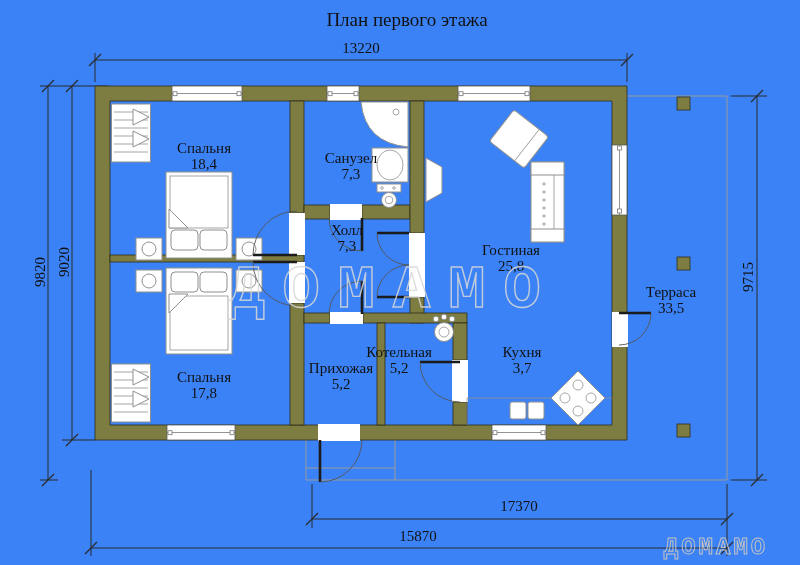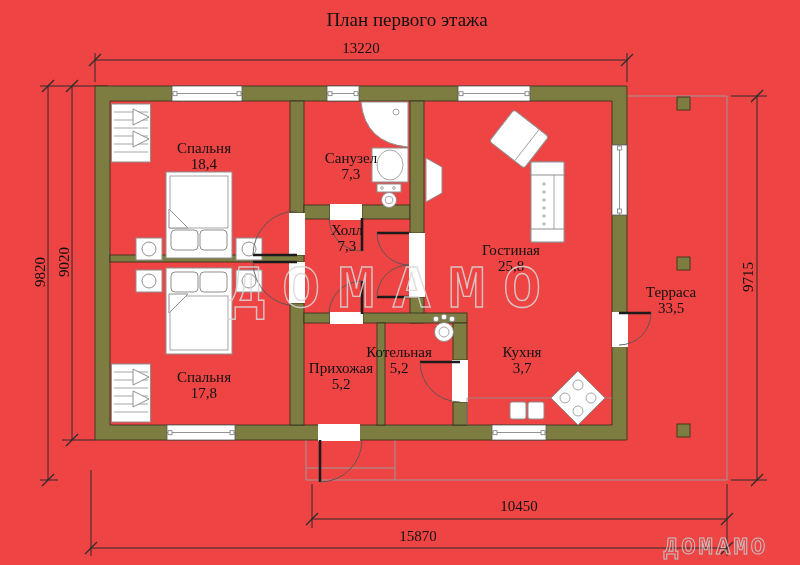--- a/index.html
+++ b/index.html
@@ -1,16 +1,16 @@
 <!DOCTYPE html>
 <html style="--wall: #7d7c41; --wall-stroke: #2f2e19; --dim-line: #2b2b2b; --furniture-line: #8f8f8f; --outline-line: #9a9a9a; --watermark: #d8d8d8; --watermark-dark: #c2c2c2; --text: #111111;"><head>
 <meta charset="utf-8">
 <style>
   html,body{margin:0;padding:0;background:#ffffff;}
-  #canvas{position:relative;width:800px;height:565px;background:#ef4444;overflow:hidden;
+  #canvas{position:relative;width:800px;height:565px;background:#3b82f6;overflow:hidden;
           font-family:"Liberation Serif", serif;}
   svg{position:absolute;left:0;top:0;}
   
   .wall{fill:var(--wall);stroke:var(--wall-stroke);stroke-width:.8;}
   .hole{fill:#ffffff;stroke:none;}
   .win{fill:#ffffff;stroke:#5a5a5a;stroke-width:.8;}
   .winline{stroke:#777;stroke-width:.8;fill:#fff;}
   .leaf{stroke:#1b1b1b;stroke-width:2.6;fill:none;}
   .arc{fill:none;stroke:#555;stroke-width:.9;}
   .furn{fill:#ffffff;stroke:var(--furniture-line);stroke-width:1;}
@@ -217,21 +217,21 @@
                            M420,362 A40,40 0 0 0 460,402"></path>
     </g>
   </svg>
 
   <div class="txt title" style="left:407px;top:20px">План первого этажа</div>
 
   <div class="txt dimtext" style="left:361px;top:48px">13220</div>
   <div class="txt dimtext vert" style="left:40px;top:272px">9820</div>
   <div class="txt dimtext vert" style="left:64px;top:262px">9020</div>
   <div class="txt dimtext vert" style="left:748px;top:277px">9715</div>
-  <div class="txt dimtext" style="left:519px;top:506px">10450</div>
+  <div class="txt dimtext" style="left:519px;top:506px">17370</div>
   <div class="txt dimtext" style="left:418px;top:536px">15870</div>
 
   <div class="room-label" style="left:204px;top:156px">
     <div>Спальня</div>
     <div>18,4</div>
   </div>
   <div class="room-label" style="left:351px;top:166px">
     <div>Санузел</div>
     <div>7,3</div>
   </div>

